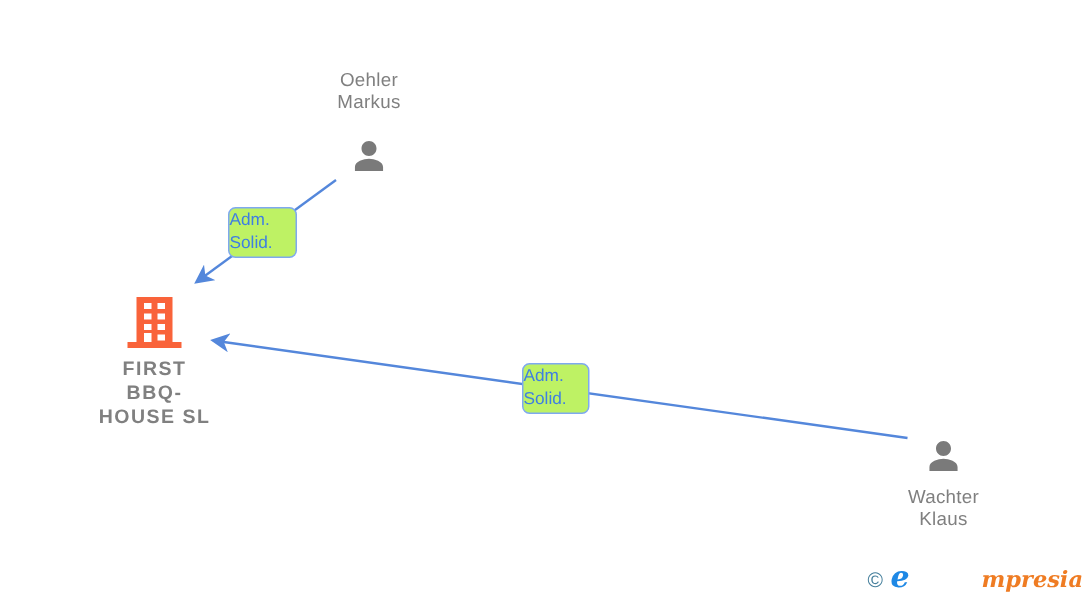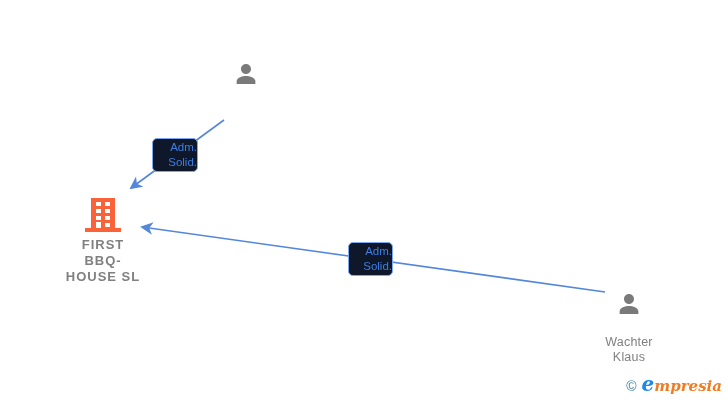--- a/index.html
+++ b/index.html
@@ -11,51 +11,53 @@
   .node { position:absolute; display:flex; flex-direction:column; align-items:center; cursor:pointer; }
   .person-name {
     color:#7f7f7f; font-size:12.5px; line-height:15px; text-align:center;
     white-space:pre-line; letter-spacing:0.2px;
   }
   .company-name {
     color:#808080; font-size:13px; line-height:16px; font-weight:bold;
     text-align:center; white-space:pre-line; letter-spacing:1px; margin-top:0;
   }
   .icon-gap-top { margin-top:13px; }
-  .label-gap-top { margin-top:12px; }
+  .label-gap-top { margin-top:0; }
   .edge-label {
-    position:absolute; background:#0f172a; border:1.5px solid #7ea9ef; border-radius:5px;
-    color:#3e7ee2; font-size:11.5px; line-height:15px; text-align:right;
+    position:absolute; background:#bef264; border:1.5px solid #7ea9ef; border-radius:5px;
+    color:#3e7ee2; font-size:11.5px; line-height:15px; text-align:left;
     white-space:pre-line; box-sizing:border-box; padding-top:1px;
   }
   .logo { position:absolute; right:6px; bottom:4px; display:flex; align-items:baseline; }
   .logo .copy {
     color:#47809d; font-size:14px; margin-right:5px;
     font-family:"Liberation Sans", sans-serif;
   }
   .logo .brand { font-family:"DejaVu Serif", serif; font-style:italic; font-weight:bold; }
   .logo .brand-e { color:#1e88e5; font-size:20px; }
-  .logo .brand-rest { color:#ef7c23; font-size:15px; }
+  .logo .brand-rest { color:#ef7c23; font-size:15px;margin-left:48px; }
 </style>
 </head>
 <body>
 
 <div class="canvas">
 
   <svg class="edges" width="728" height="400" viewBox="0 0 728 400">
     <defs>
       <marker id="arrow" viewBox="0 0 10 10" refX="8.5" refY="5" markerWidth="8" markerHeight="8" orient="auto">
         <path d="M0,0 L10,5 L0,10 L2.8,5 Z" fill="#5487db"></path>
       </marker>
     </defs>
     <line x1="224" y1="120" x2="131" y2="188" stroke="#5487db" stroke-width="1.6" marker-end="url(#arrow)"></line>
     <line x1="605" y1="292" x2="142" y2="227" stroke="#5487db" stroke-width="1.6" marker-end="url(#arrow)"></line>
   </svg>
 
   <div class="node" style="left:204px; top:46px; width:84px;">
+    <div class="person-name">Oehler
+Markus</div>
     <span class="icon-gap-top">
       <svg width="30" height="30" viewBox="0 0 24 24">
         <path fill="#7a7a7a" d="M12 12c2.21 0 4-1.79 4-4s-1.79-4-4-4-4 1.79-4 4 1.79 4 4 4zm0 1.5c-2.9 0-7.5 1.45-7.5 4.35V20h15v-2.15c0-2.9-4.6-4.35-7.5-4.35z"></path>
       </svg>
     </span>
   </div>
 
   <div class="node" style="left:48px; top:197px; width:110px;">
     <span>
       <svg width="38" height="36" viewBox="0 0 38 36">

